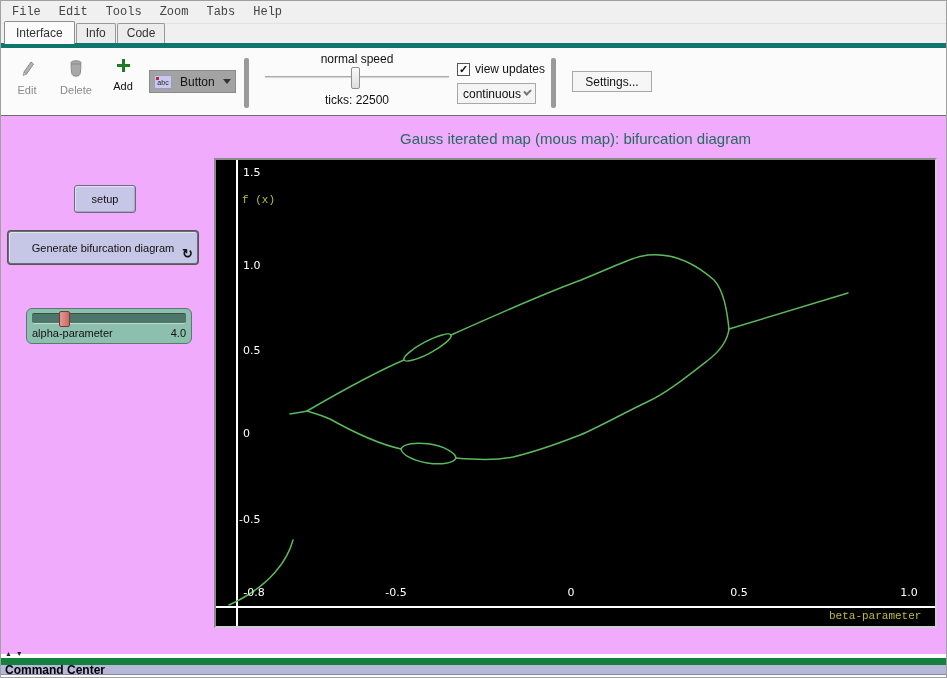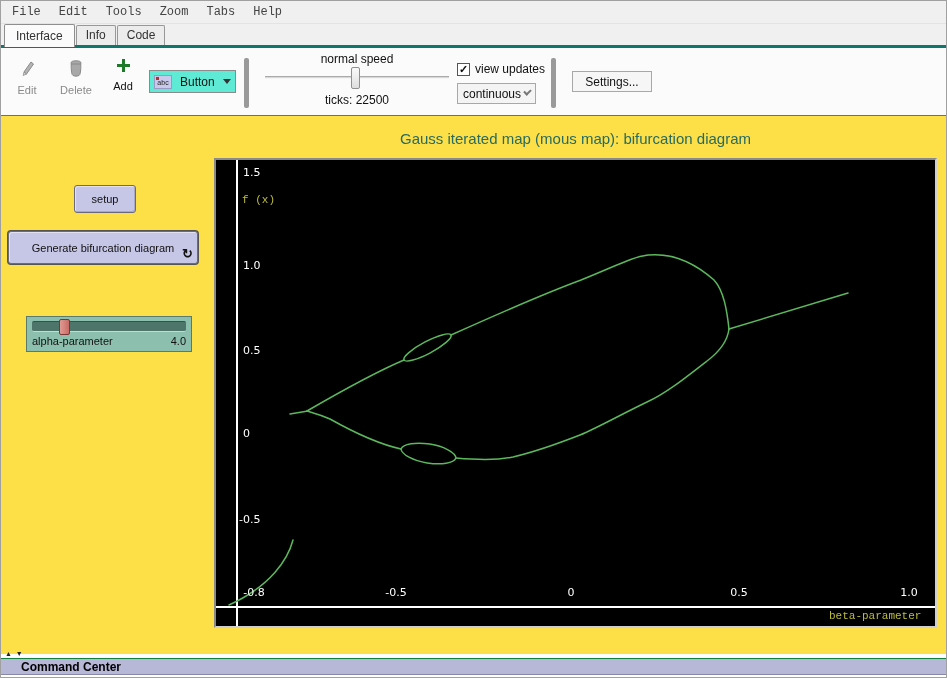--- a/index.html
+++ b/index.html
@@ -10,43 +10,43 @@
     border: 1px solid #a0a0a0; overflow: hidden; background: #fff;
   }
   
   .menubar {
     height: 23px; background: #f0f0f0; border-bottom: 1px solid #e3e3e3;
     display: flex; align-items: center; padding-left: 2px; font-family: Liberation Mono, monospace;
   }
   .menu-item { font-size: 12px; color: #444; padding: 3px 9px; cursor: default; }
   
   .tabbar {
-    height: 24px; background: #f0f0f0; border-bottom: 3px solid #0f766e;
-    display: flex; align-items: center; padding-left: 3px; position: relative; z-index: 2;
+    height: 24px; background: #f0f0f0; border-bottom: 5px solid #0f766e;
+    display: flex; align-items: flex-end; padding-left: 3px; position: relative; z-index: 2;
   }
   .tab {
     font-size: 12px; color: #333; background: #ececec;
     border: 1px solid #989898; border-bottom: none;
     padding: 2px 9px 3px 9px; margin-right: 1px; border-radius: 2px 2px 0 0;
   }
   .tab.active {
     background: #fbfbfb; padding: 4px 11px 4px 11px; margin-bottom: -1px;
     border-color: #8e8e8e; font-size: 12px;
   }
   
   .toolbar {
     position: relative; height: 68px; background: #fbfbfb;
     border-bottom: 1px solid #6e6e6e;
   }
   .tool-group { position: absolute; text-align: center; }
   .tool-label { font-size: 11px; color: #8a8a8a; margin-top: 2px; }
   .tool-label.dark { color: #111; }
   .widget-dropdown {
     position: absolute; left: 148px; top: 22px; width: 87px; height: 23px;
-    background: #5eead4; border: 1px solid #8a8a8a; display: flex; align-items: center;
+    background: #a3a3a3; border: 1px solid #8a8a8a; display: flex; align-items: center;
     padding: 0 4px; gap: 8px;
   }
   .abc-chip {
     width: 18px; height: 14px; background: #c9c9ee; border: 1px solid #9a9ac2;
     font-size: 7px; color: #222; text-align: center; line-height: 13px; position: relative;
   }
   .abc-chip::before { content:""; position:absolute; left:1px; top:1px; width:3px; height:3px; background:#b03030; }
   .dd-text { font-size: 12px; color: #111; flex: 1; text-align: left; }
   .tri-down { width: 0; height: 0; border-left: 4px solid transparent; border-right: 4px solid transparent; border-top: 5px solid #333; }
   .vsep { position: absolute; top: 10px; width: 5px; height: 50px; background: #9a9a9a; border-radius: 2px; }
@@ -72,37 +72,37 @@
     margin-top: 7px; width: 79px; height: 21px; background: #f4f4f4;
     border: 1px solid #a8a8a8; display: flex; align-items: center; padding: 0 5px; gap: 4px;
   }
   .chev { width: 7px; height: 7px; border-right: 2px solid #777; border-bottom: 2px solid #777; transform: rotate(45deg); margin-top: -4px; }
   .settings-btn {
     position: absolute; left: 571px; top: 23px; width: 80px; height: 21px;
     background: #f6f6f6; border: 1px solid #a8a8a8; font-size: 12px; color: #111;
     font-family: "Liberation Sans", sans-serif;
   }
   
-  .canvas { position: relative; height: 538px; background: #fde047; }
+  .canvas { position: relative; height: 538px; background: #f0abfc; }
   .plot-title {
     position: absolute; left: 213px; top: 14px; width: 723px; text-align: center;
     font-size: 15px; color: #266a60;
   }
   .nl-button {
     position: absolute; background: #c6c6e7; border: 1px solid #6a6a7a;
     border-radius: 3px; font-size: 11px; color: #111; text-align: center;
     box-shadow: inset 1px 1px 0 #e2e2f4, inset -1px -1px 0 #a8a8c8;
     font-family: "Liberation Sans", sans-serif;
   }
   .btn-setup { left: 73px; top: 69px; width: 62px; height: 28px; }
   .btn-generate { left: 7px; top: 115px; width: 190px; height: 33px; box-shadow: 0 0 0 1px #555, inset 1px 1px 0 #e2e2f4; }
   .forever-icon { position: absolute; right: 4px; bottom: 2px; font-size: 13px; font-weight: bold; color: #111; }
   .nl-slider {
-    position: absolute; left: 25px; top: 200px; width: 166px; height: 36px;
-    background: #8dbfae; border: 1px solid #5a7a6e; border-radius: 0; padding: 4px 5px 0 5px;
+    position: absolute; left: 25px; top: 192px; width: 166px; height: 36px;
+    background: #8dbfae; border: 1px solid #5a7a6e; border-radius: 6px; padding: 4px 5px 0 5px;
   }
   .slider-track {
     position: relative; height: 11px; background: #4e7569;
     border-top: 1px solid #33524a; border-bottom: 1px solid #c4ddd3; border-radius: 2px;
   }
   .slider-thumb {
     position: absolute; left: 27px; top: -3px; width: 11px; height: 16px;
     background: linear-gradient(90deg,#e09a93,#c96b66); border: 1px solid #7c3434; border-radius: 2px;
   }
   .slider-row { display: flex; justify-content: space-between; margin-top: 3px; font-size: 11px; color: #111; }
@@ -115,22 +115,22 @@
   .axis-v { position: absolute; left: 20px; top: 0; width: 2px; height: 466px; background: #fff; }
   .axis-h { position: absolute; left: 0; top: 446px; width: 719px; height: 2px; background: #fff; }
   .ptick { position: absolute; color: #fff; font-size: 11px; font-family: "DejaVu Sans", sans-serif; }
   .xtick { width: 40px; text-align: center; top: 426px; }
   .plot-ylabel, .plot-xlabel { position: absolute; color: #bdbd3c; font-size: 11px; font-family: Liberation Mono, monospace; }
   .curve-svg { position: absolute; left: 0; top: 0; }
   
   .splitter { position: relative; height: 4px; background: #fff; }
   .split-arrows { position: absolute; left: 4px; top: -4px; font-size: 7px; color: #222; letter-spacing: 1px; }
   .cc-bar {
-    height: 17px; background: #b7b7d8; border-top: 1px solid #15803d; border-bottom: 1px solid #8888a8;
-    display: flex; align-items: center; padding-left: 20px;
+    height: 17px; background: #b7b7d8; border-top: 7px solid #15803d; border-bottom: 1px solid #8888a8;
+    display: flex; align-items: center; padding-left: 4px;
   }
   .cc-title { font-size: 12px; font-weight: bold; color: #000; }
   
   .icon-pencil, .icon-trash, .icon-plus { display: inline-block; }
 </style>
 </head>
 <body>
 
 <div class="window">
 

